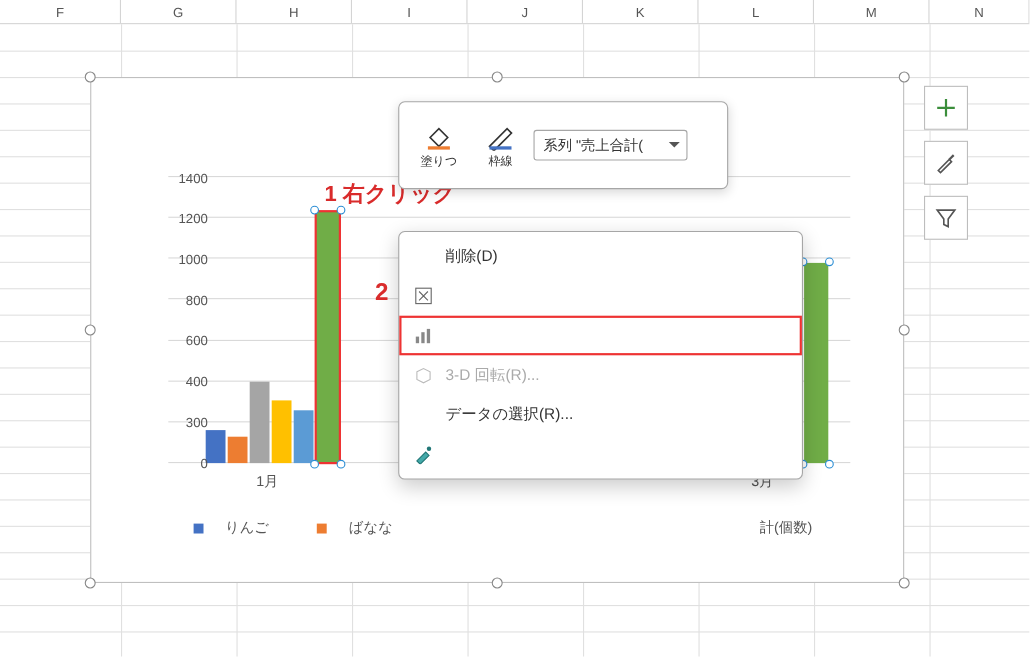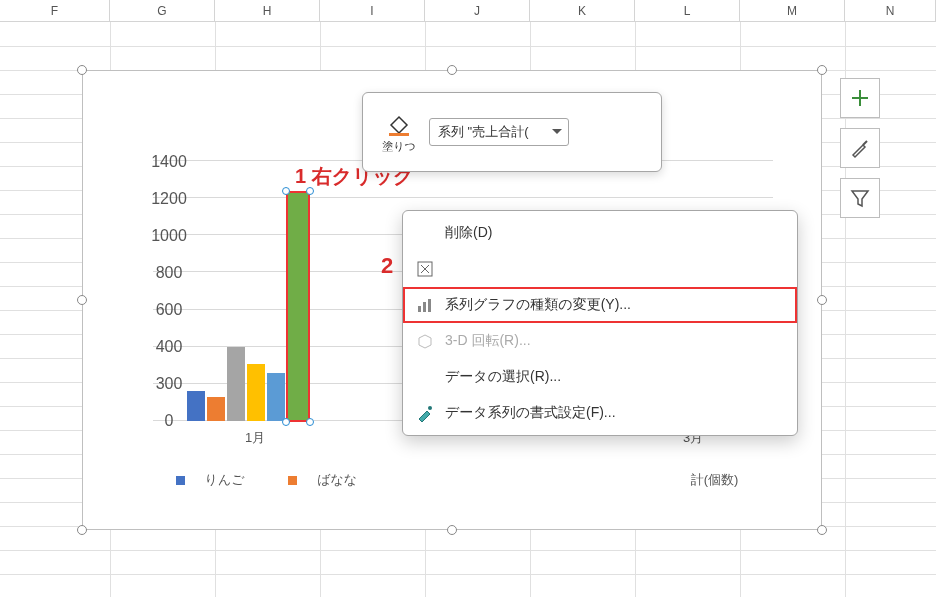--- a/index.html
+++ b/index.html
@@ -57,22 +57,22 @@
     border-radius: 50%;
   }
   .plot {
     position: absolute;
     left: 70px; top: 90px; width: 620px; height: 260px;
   }
   .gridline {
     position: absolute; left:0; right:0; height:1px; background:#d9d9d9;
   }
   .ytick {
-    position: absolute; right: 632px; font-size:16px; color:#555; transform: translateY(-50%);
-    width: 40px; text-align: center;
+    position: absolute; right: 632px; font-size:12px; color:#555; transform: translateY(-50%);
+    width: 40px; text-align: right;
   }
   .bars {
     position: absolute; left:0; bottom:0; right:0; height:100%;
   }
   .bar {
     position: absolute; bottom:0;
   }
   .xcat {
     position: absolute; top: 358px; font-size:13px; color:#555; transform: translateX(-50%);
   }
@@ -115,27 +115,26 @@
   }
   .series-dd::after{
     content:""; position:absolute; right:6px; top:50%; transform:translateY(-30%);
     border:5px solid transparent; border-top-color:#555;
   }
 
   
   .ctx-menu {
     position:absolute;
     left: 362px; top: 210px;
-    width: 396px;
+    width: 368px;
     background:#fff;
     border:1px solid #a6a6a6;
     border-radius:6px;
     box-shadow: 0 6px 18px rgba(0,0,0,0.2);
     padding:4px 0;
-    margin-left:40px;
   }
   .ctx-item {
     display:flex; align-items:center; gap:10px;
     padding:8px 14px 8px 12px;
     font-size:14px; color:#333;
   }
   .ctx-item .ic { width:20px; height:20px; flex:0 0 20px; display:flex; align-items:center; justify-content:center;}
   .ctx-item.disabled { color:#aaa; }
   .ctx-item.highlight { outline: 2px solid #e33; outline-offset:-2px; }
   .ctx-item .sub { margin-left:auto; color:#666; }
@@ -249,21 +248,21 @@
 
   <div class="ytick" style="top:350px">0</div>
   <div class="ytick" style="top:313px">300</div>
   <div class="ytick" style="top:276px">400</div>
   <div class="ytick" style="top:239px">600</div>
   <div class="ytick" style="top:202px">800</div>
   <div class="ytick" style="top:165px">1000</div>
   <div class="ytick" style="top:128px">1200</div>
   <div class="ytick" style="top:91px">1400</div>
 
-  <div class="xcat" style="left:172px">1月</div>
+  <div class="xcat" style="left:160px">1月</div>
   <div class="xcat" style="left:610px">3月</div>
 
   <div class="legend">
     <span><span class="lg-sw" style="background:#4472C4"></span><span>りんご</span></span>
     <span><span class="lg-sw" style="background:#ED7D31"></span><span>ばなな</span></span>
     <span style="margin-left:310px">計(個数)</span>
   </div>
 </div>
 
 <div class="anno" style="left:295px; top:163px">1 右クリック</div>
@@ -271,20 +270,29 @@
 <div class="mini-toolbar">
   <div class="mini-btn">
     <div class="ic">
       <svg width="28" height="24" viewBox="0 0 28 24">
           <path d="M6 12 L14 4 L22 12 L14 20 Z" fill="none" stroke="#333" stroke-width="1.5"></path>
           <rect x="4" y="20" width="20" height="3" fill="#ED7D31"></rect>
         </svg>
     </div>
     <div>塗りつ</div>
   </div>
+  <div class="mini-btn">
+    <div class="ic">
+      <svg width="28" height="24" viewBox="0 0 28 24">
+          <path d="M4 20 L20 4 L24 8 L8 24 Z" fill="none" stroke="#333" stroke-width="1.5"></path>
+          <rect x="4" y="20" width="20" height="3" fill="#4472C4"></rect>
+        </svg>
+    </div>
+    <div>枠線</div>
+  </div>
   <div class="series-dd">系列 "売上合計(</div>
 </div>
 
 <div class="ctx-menu">
   <div class="ctx-item">
     <span class="ic"></span>
     <span>削除(D)</span>
   </div>
   <div class="ctx-item" style="position:relative">
     <span class="anno" style="left:-22px;top:2px;font-size:22px">2</span>
@@ -296,42 +304,40 @@
     </span>
   </div>
   <div class="ctx-item highlight">
     <span class="ic">
       <svg width="18" height="18" viewBox="0 0 18 18">
           <rect x="2" y="10" width="3" height="6" fill="#888"></rect>
           <rect x="7" y="6" width="3" height="10" fill="#888"></rect>
           <rect x="12" y="3" width="3" height="13" fill="#888"></rect>
         </svg>
     </span>
-    <span>系列グラフの種類の変更(Y)...</span>
   </div>
   <div class="ctx-item disabled">
     <span class="ic">
       <svg width="18" height="18" viewBox="0 0 18 18">
           <path d="M3 6 L9 3 L15 6 L15 13 L9 16 L3 13 Z" fill="none" stroke="#bbb"></path>
         </svg>
     </span>
     <span>3-D 回転(R)...</span>
   </div>
   <div class="ctx-item">
     <span class="ic"></span>
     <span>データの選択(R)...</span>
   </div>
   <div class="ctx-item">
     <span class="ic">
       <svg width="18" height="18" viewBox="0 0 18 18">
           <path d="M3 15 L11 7 L14 10 L6 18 Z" fill="#4aa" stroke="#277"></path>
           <circle cx="14" cy="4" r="2" fill="#277"></circle>
         </svg>
     </span>
-    <span>データ系列の書式設定(F)...</span>
   </div>
 </div>
 
 <div class="side-btns">
   <div class="side-btn">
     <svg width="22" height="22" viewBox="0 0 22 22">
         <line x1="11" y1="3" x2="11" y2="19" stroke="#3b8e3b" stroke-width="2"></line>
         <line x1="3" y1="11" x2="19" y2="11" stroke="#3b8e3b" stroke-width="2"></line>
       </svg>
   </div>

